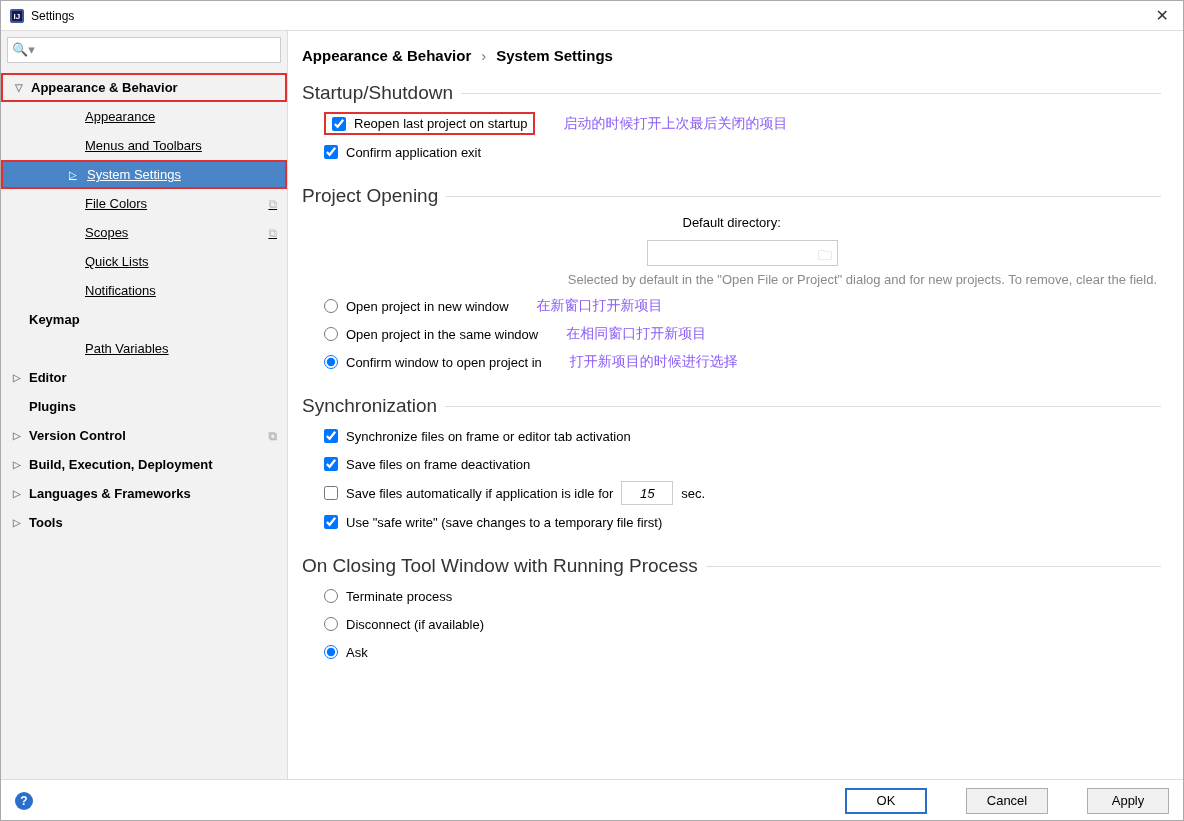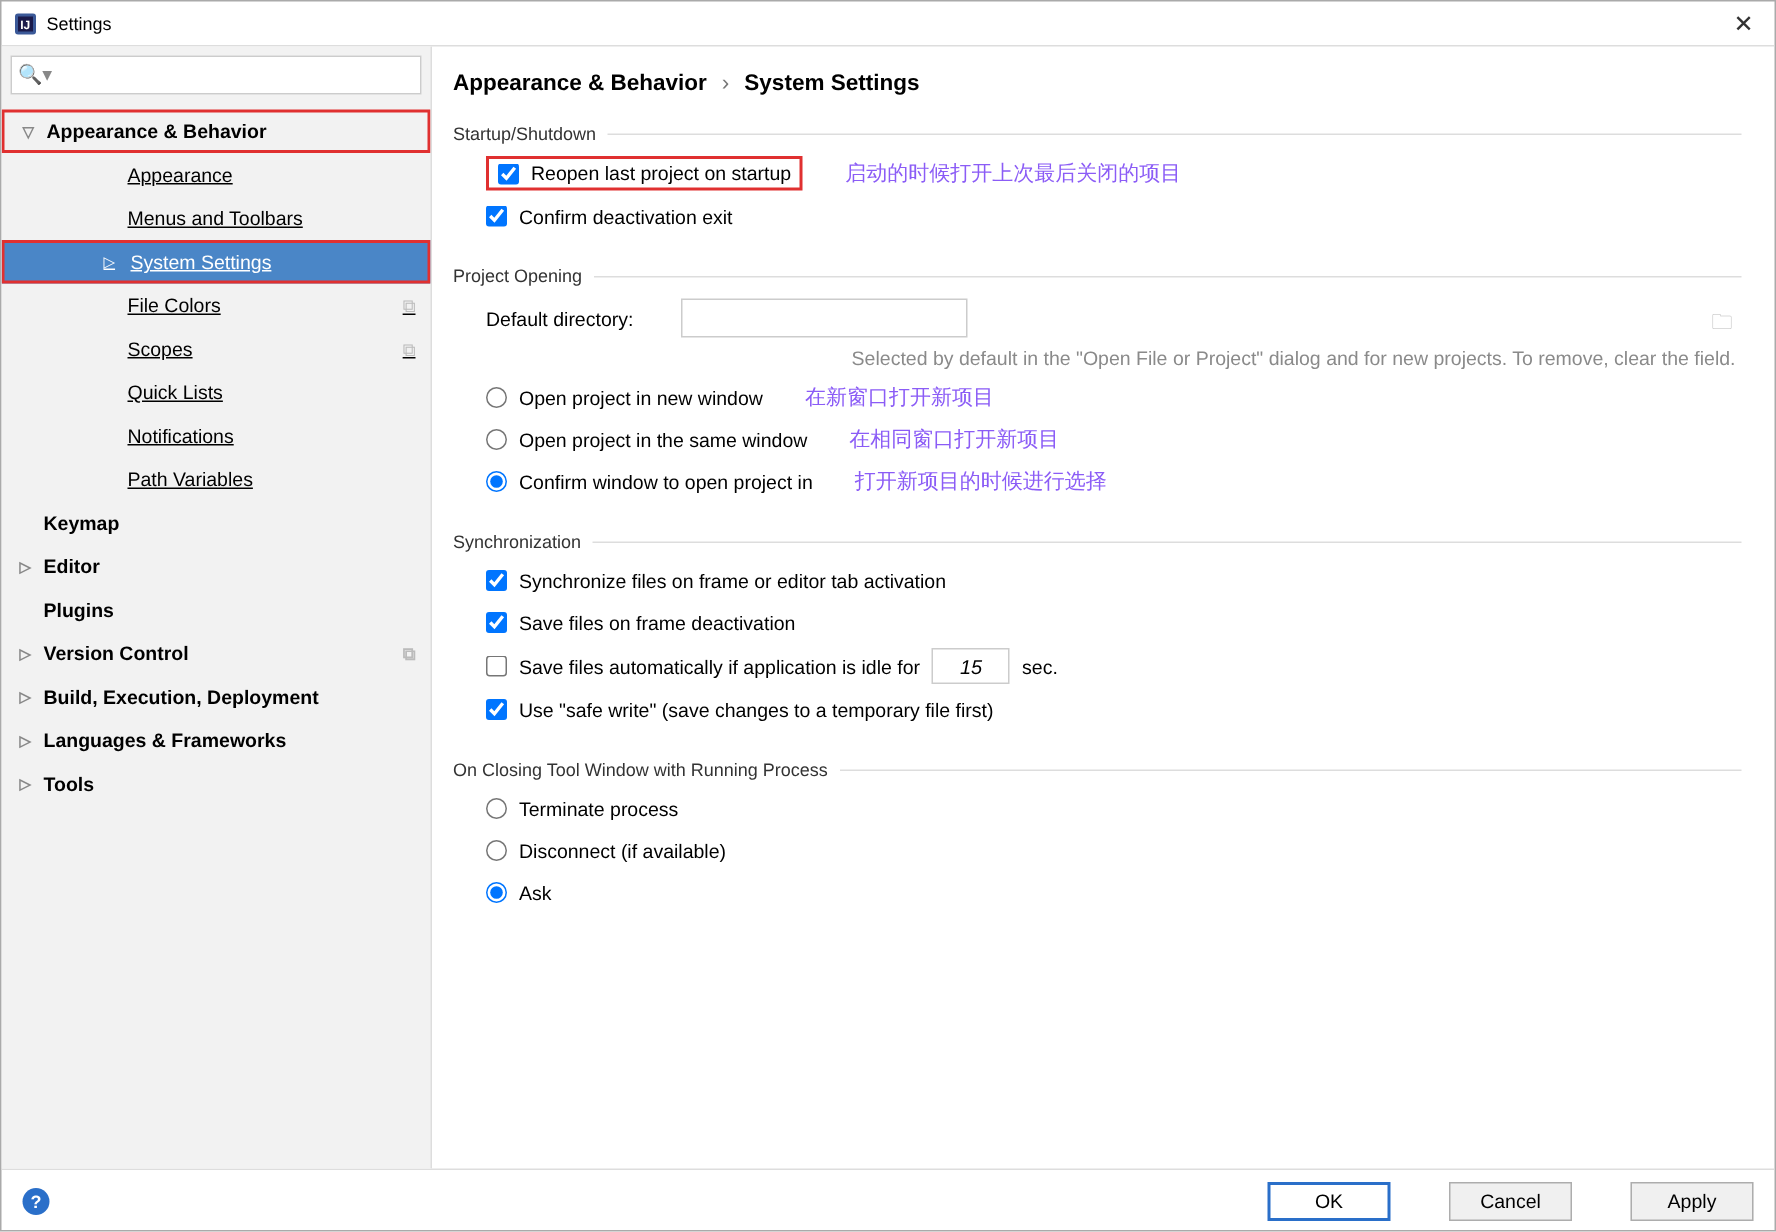--- a/index.html
+++ b/index.html
@@ -20,27 +20,27 @@
 .tree-item .chev { width: 12px; color: #888; font-size: 10px; margin-right: 4px; }
 .tree-item.lvl1 { padding-left: 84px; text-decoration: underline; }
 .tree-item.lvl0 { padding-left: 12px; }
 .tree-item.selected { background: #4a86c7; color: #fff; }
 .tree-item.selected .chev { color: #fff; }
 .tree-item .copy-icon { margin-left: auto; color: #bbb; font-size: 12px; }
 .redbox { border: 2px solid #e03030; }
 .main { flex: 1; padding: 16px 22px 10px 14px; overflow: auto; position: relative; }
 .breadcrumb { font-size: 15px; font-weight: 700; margin-bottom: 18px; display: flex; align-items: center; gap: 10px; }
 .breadcrumb .sep { color: #777; font-weight: 400; }
-.section-title { font-size: 12px; color: #333; margin: 10px 0 8px 0; display: flex; align-items: center; justify-content: center; }
+.section-title { font-size: 19px; color: #333; margin: 10px 0 8px 0; display: flex; align-items: center; justify-content: center; }
 .section-title .line { flex: 1; height: 1px; background: #ddd; margin-left: 8px; }
 .opt-row { display: flex; align-items: center; margin: 6px 0 6px 22px; gap: 8px; min-height: 22px; }
 .opt-row label { display: flex; align-items: center; gap: 8px; cursor: pointer; }
 .red-note { color: #8b5cf6; font-size: 14px; margin-left: 20px; }
 .red-outline { border: 2px solid #e03030; padding: 2px 6px; display: inline-flex; align-items: center; }
-.field-row { display: flex; align-items: center; margin: 8px 0 6px 22px; gap: 10px; }
+.field-row { display: flex; align-items: center; margin: 8px 0 6px 22px; gap: 10px; flex-direction: column; }
 .field-row .lbl { width: 120px; }
 .field-row input.txt { flex: 1; height: 26px; border: 1px solid #ccc; padding: 2px 6px; }
 .dir-wrap { position: relative; flex: 1; }
 .dir-wrap .folder { position: absolute; right: 6px; top: 5px; color: #bbb; font-size: 14px; }
 .hint { color: #8a8a8a; font-size: 13px; margin: 4px 0 8px 0; text-align: right; padding-right: 4px; }
 .num { width: 52px; height: 24px; border: 1px solid #ccc; text-align: center; font-style: italic; }
 input[type=checkbox], input[type=radio] { width: 14px; height: 14px; }
 .footer { height: 42px; border-top: 1px solid #ddd; display: flex; align-items: center; padding: 0 14px; }
 .footer .help { width: 18px; height: 18px; border-radius: 50%; background: #2a6fc9; color: #fff; font-size: 12px; font-weight: 700; display: flex; align-items: center; justify-content: center; cursor: pointer; }
 .footer .btns { margin-left: auto; display: flex; gap: 8px; }
@@ -96,27 +96,27 @@
           <span class="copy-icon">⧉</span>
         </div>
         <div class="tree-item lvl1">
           <span class="chev" style="visibility: hidden; margin-left: -18px; margin-right: 6px;"></span>
           <span>Quick Lists</span>
         </div>
         <div class="tree-item lvl1">
           <span class="chev" style="visibility: hidden; margin-left: -18px; margin-right: 6px;"></span>
           <span>Notifications</span>
         </div>
-        <div class="tree-item lvl1">
-          <span class="chev" style="visibility: hidden; margin-left: -18px; margin-right: 6px;"></span>
-          <span>Path Variables</span>
-        </div>
         <div class="tree-item lvl0 bold">
           <span class="chev"></span>
           <span>Keymap</span>
+        </div>
+        <div class="tree-item lvl1">
+          <span class="chev" style="visibility: hidden; margin-left: -18px; margin-right: 6px;"></span>
+          <span>Path Variables</span>
         </div>
         <div class="tree-item lvl0 bold">
           <span class="chev">▷</span>
           <span>Editor</span>
         </div>
         <div class="tree-item lvl0 bold">
           <span class="chev"></span>
           <span>Plugins</span>
         </div>
         <div class="tree-item lvl0 bold">
@@ -155,21 +155,21 @@
         <label>
             <input type="checkbox" checked="" style=""> 
             <span>Reopen last project on startup</span>
           </label>
       </span>
       <span class="red-note">启动的时候打开上次最后关闭的项目</span>
     </div>
     <div class="opt-row">
       <label>
           <input type="checkbox" checked="" style=""> 
-          <span>Confirm deactivation exit</span>
+          <span>Confirm application exit</span>
         </label>
     </div>
 
     <div class="section-title" style="margin-top:22px">
         <span>Project Opening</span>
         <span class="line"></span>
       </div>
     <div class="field-row">
       <span class="lbl">Default directory:</span>
       <div class="dir-wrap">

